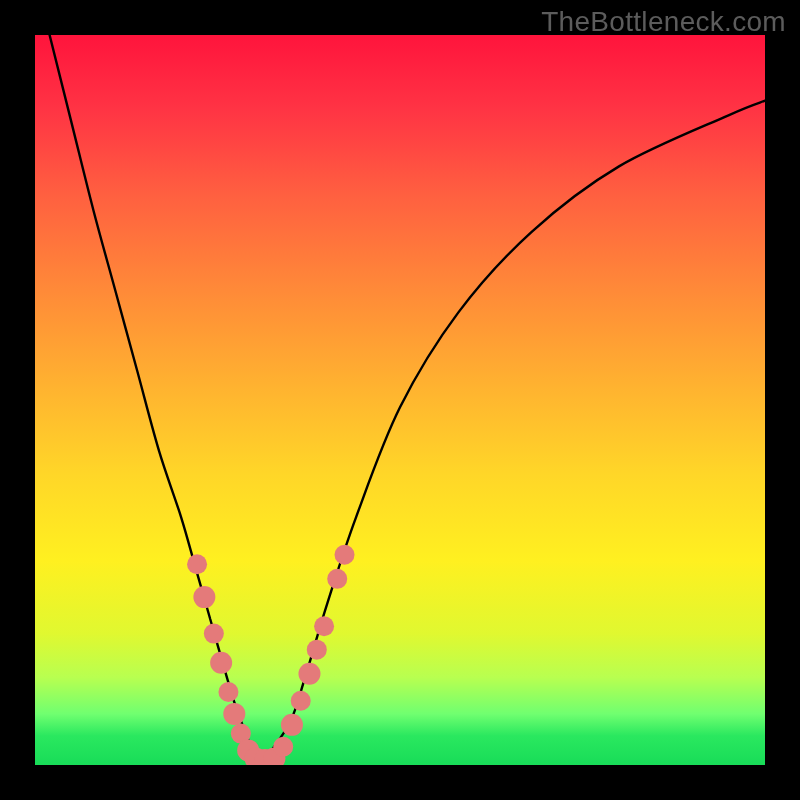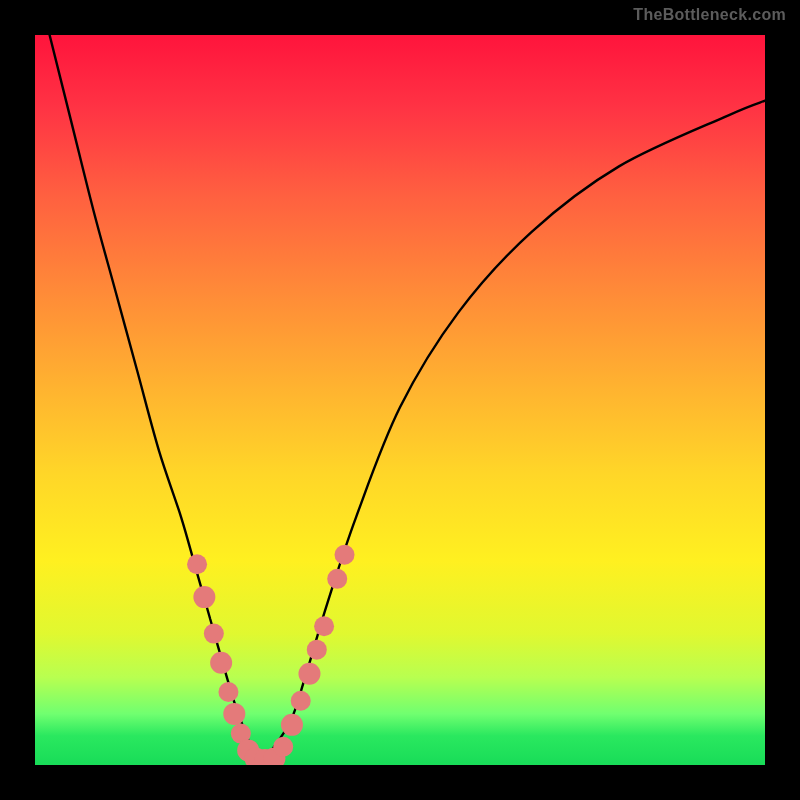--- a/index.html
+++ b/index.html
@@ -44,23 +44,23 @@
       #70ff70 93%,
       #2AE85F 96%,
       #18dC58 100%
     );
   }
   .watermark {
     position: absolute;
     top: 6px;
     right: 14px;
     color: #5c5c5c;
-    font-size: 16px;
+    font-size: 28px;
     letter-spacing: 0.3px;
-    font-weight: 700;
+    font-weight: 400;
     user-select: none;
   }
   svg.curve {
     position: absolute;
     inset: 0;
   }
 </style>
 </head>
 <body>
 

